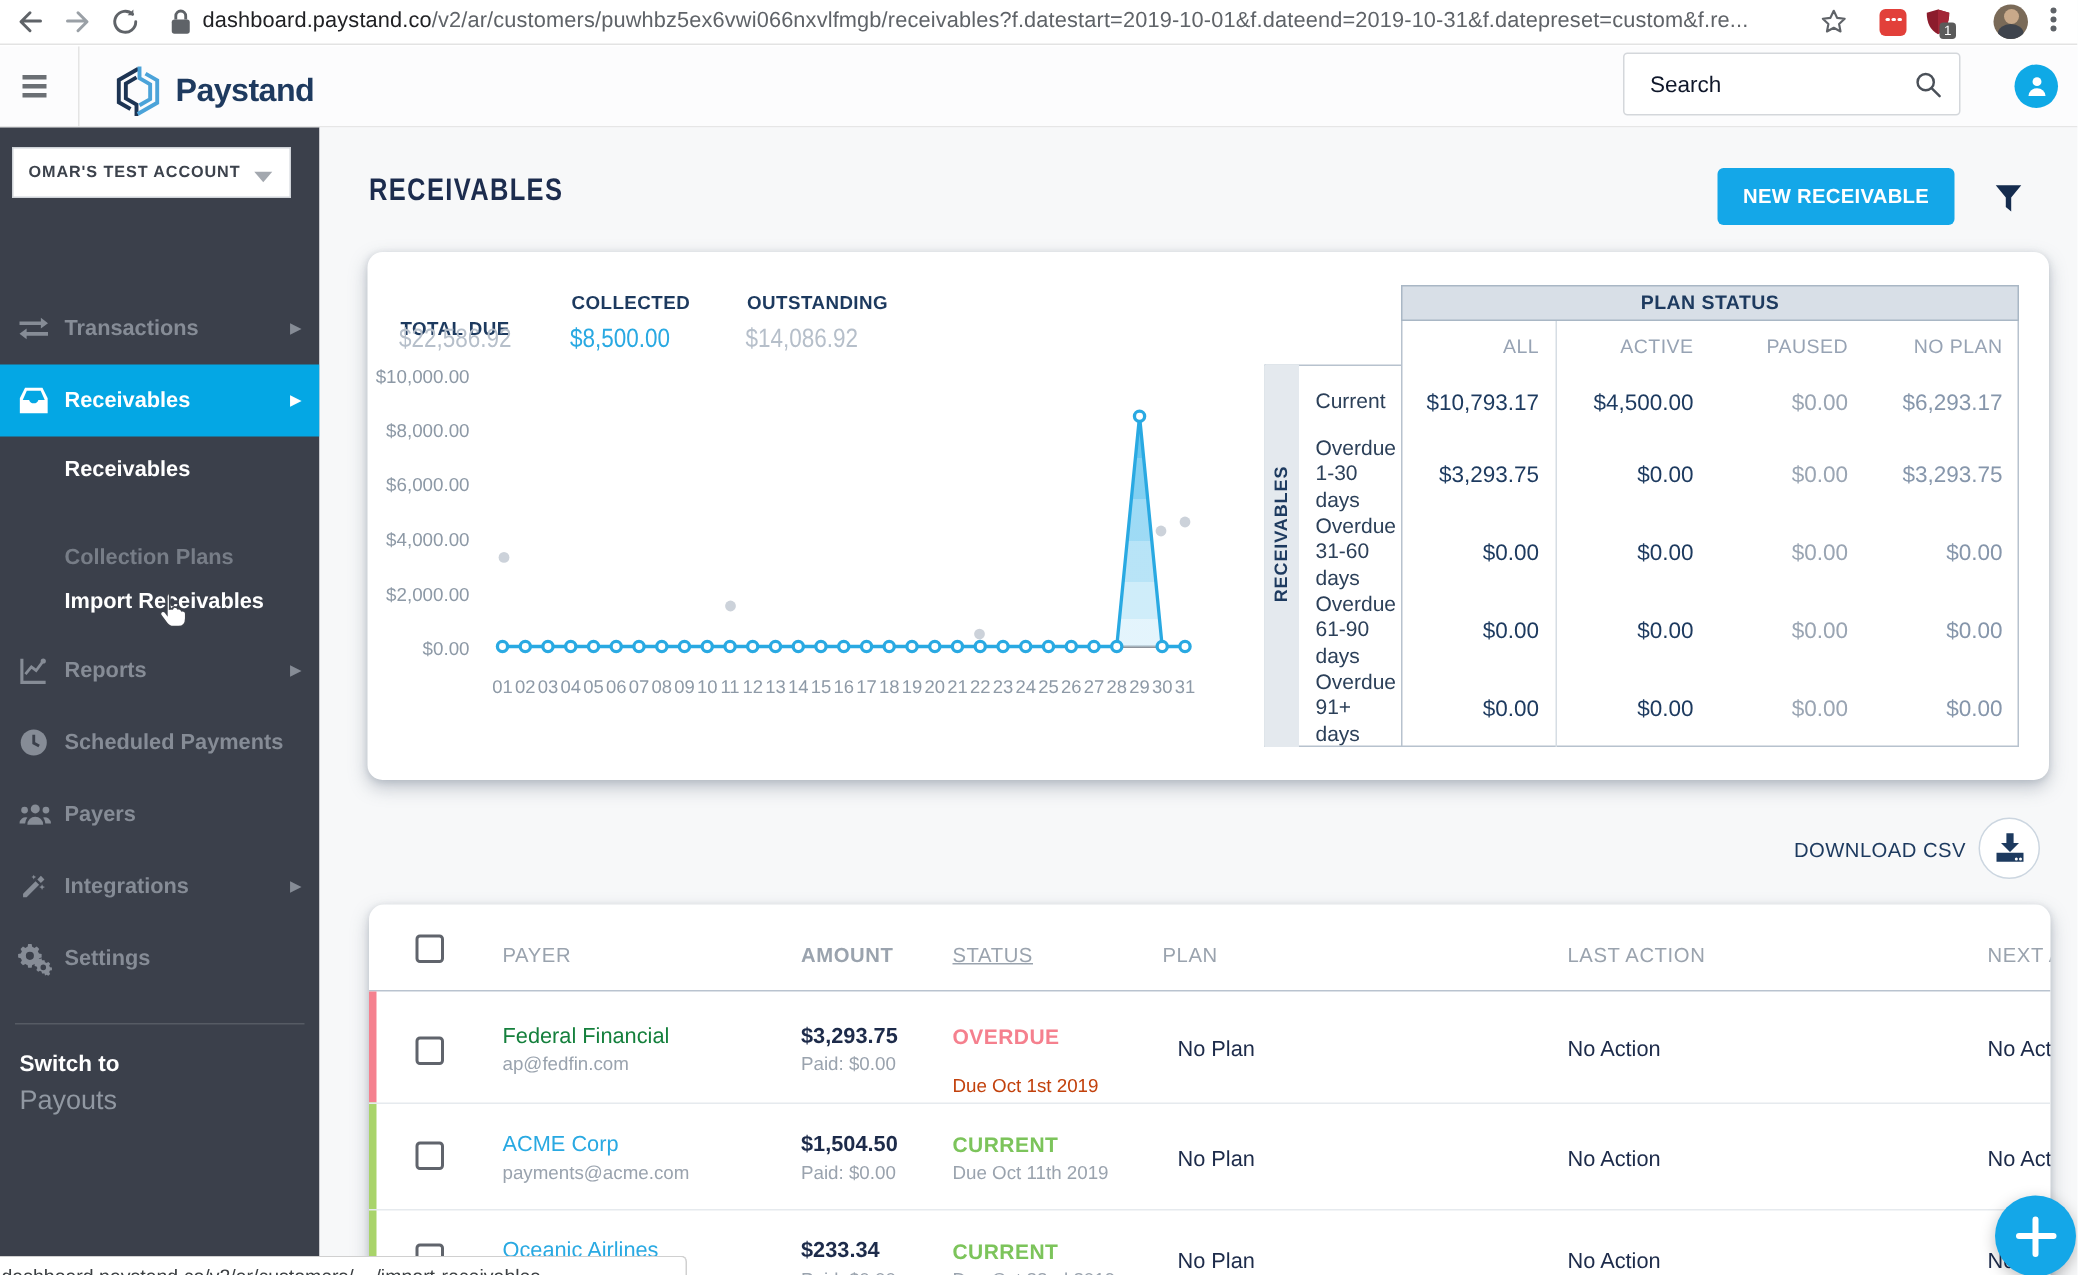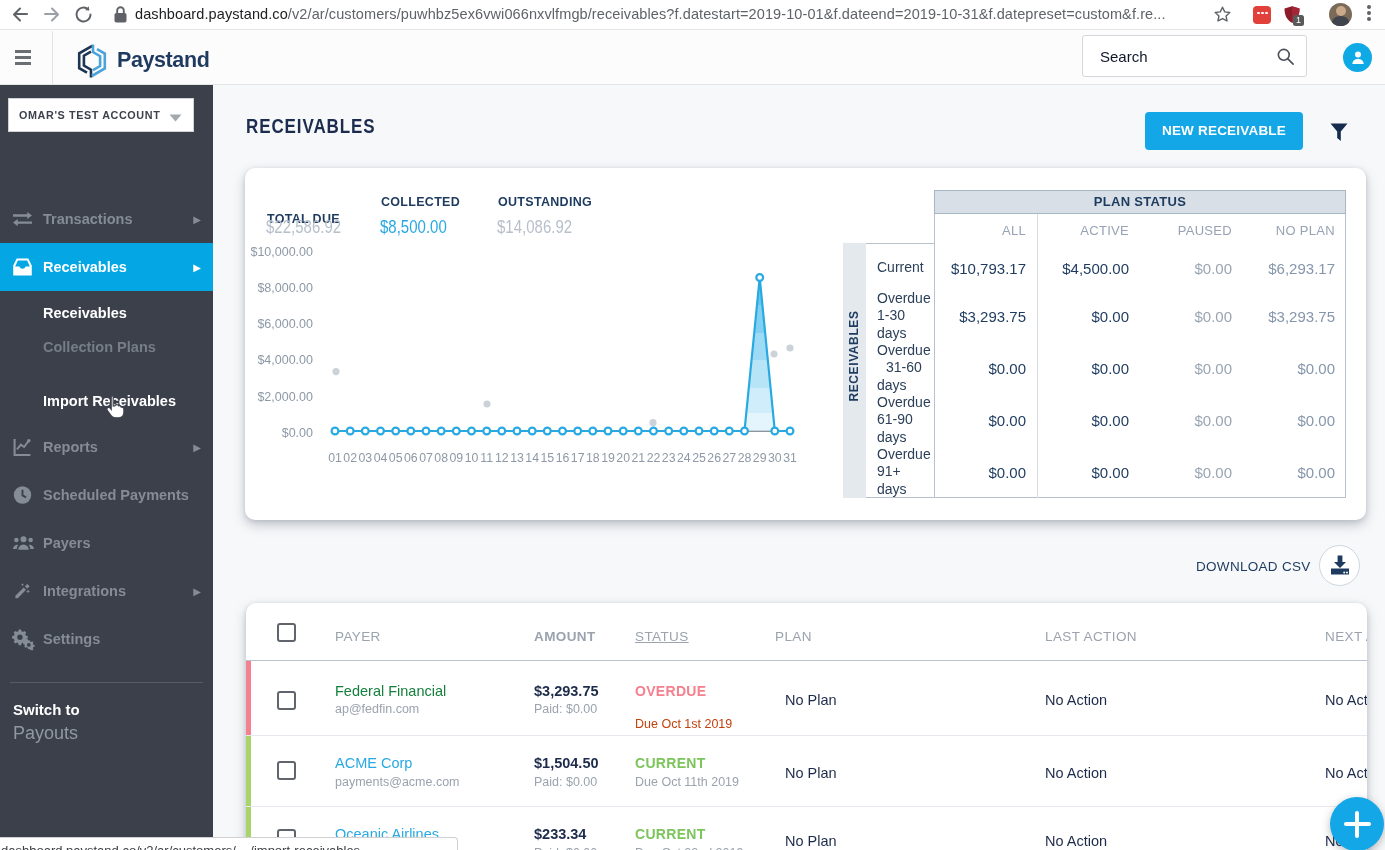--- a/index.html
+++ b/index.html
@@ -140,21 +140,21 @@
     <div class="mitem" style="top:158px;background:#04a7e4;">
       <svg width="19" height="17" viewBox="0 0 24 22">
           <path d="M4.5 0 h15 L24 9 V22 H0 V9 Z M2.5 10.5 h5.5 a4.2 4.2 0 0 0 8 0 h5.5 L18 2.5 H6 Z" fill="#fff" fill-rule="evenodd"></path>
         </svg>
       <span class="txt" style="color:#fff;">Receivables</span>
       <span class="chev" style="color:#fff;">▶</span>
     </div>
     <div class="sub" style="top:206px;">
         <span class="txt" style="color:#fff;">Receivables</span>
       </div>
-    <div class="sub" style="top:240px;">
+    <div class="sub" style="top:265px;">
         <span class="txt" style="color:#777d87;">Collection Plans</span>
       </div>
     <div class="sub" style="top:294px;">
         <span class="txt" style="color:#fff;">Import Receivables</span>
       </div>
     <svg class="abs" style="left:104px;top:308px;z-index:5;" width="21" height="26" viewBox="0 0 21 26">
         <path d="M7.3 2.3 c1.1 0 1.9 0.9 1.9 2 v8.6 c0.5-0.1 1.1-0.1 1.7 0 c0.3-0.8 1.2-1.4 2.2-1.2 c0.7 0.1 1.2 0.5 1.5 1.1 c1.1-0.3 2.2 0.2 2.6 1.3 c1.3-0.2 2.7 0.6 2.7 2.1 v2.9 c0 3.6-1.8 5.7-5 5.7 h-3.4 c-2 0-3.3-0.8-4.4-2.3 l-3.8-5.1 c-0.9-1.2-0.3-2.6 1-3 c0.8-0.2 1.5 0.1 2 0.8 l0.9 1.2 V4.3 c0-1.1 0.9-2 2.1-2 z" fill="#fff" stroke="#3f434c" stroke-width="1.2"></path>
       </svg>
     <div class="mitem" style="top:338px;">
       <svg width="19" height="19" viewBox="0 0 24 24">
@@ -350,21 +350,21 @@
           <div style="line-height:17.5px;">Overdue</div>
           <div style="line-height:17.5px;">1-30</div>
           <div style="line-height:17.5px;">days</div>
         </div>
         <div class="abs" style="left:631px;top:139.5px;width:150px;text-align:right;font-size:15px;color:#1d3a5f;">$3,293.75</div>
         <div class="abs" style="left:734px;top:139.5px;width:150px;text-align:right;font-size:15px;color:#1d3a5f;">$0.00</div>
         <div class="abs" style="left:837px;top:139.5px;width:150px;text-align:right;font-size:15px;color:#9aa5b3;">$0.00</div>
         <div class="abs" style="left:940px;top:139.5px;width:150px;text-align:right;font-size:15px;color:#8696ab;">$3,293.75</div>
         <div class="abs" style="left:632px;top:173.8px;font-size:14px;color:#2c4059;">
           <div style="line-height:17.5px;">Overdue</div>
-          <div style="line-height:17.5px;text-align:center;">31-60</div>
+          <div style="line-height:17.5px;">31-60</div>
           <div style="line-height:17.5px;">days</div>
         </div>
         <div class="abs" style="left:631px;top:191.5px;width:150px;text-align:right;font-size:15px;color:#1d3a5f;">$0.00</div>
         <div class="abs" style="left:734px;top:191.5px;width:150px;text-align:right;font-size:15px;color:#1d3a5f;">$0.00</div>
         <div class="abs" style="left:837px;top:191.5px;width:150px;text-align:right;font-size:15px;color:#9aa5b3;">$0.00</div>
         <div class="abs" style="left:940px;top:191.5px;width:150px;text-align:right;font-size:15px;color:#8696ab;">$0.00</div>
         <div class="abs" style="left:632px;top:225.8px;font-size:14px;color:#2c4059;">
           <div style="line-height:17.5px;">Overdue</div>
           <div style="line-height:17.5px;">61-90</div>
           <div style="line-height:17.5px;">days</div>

